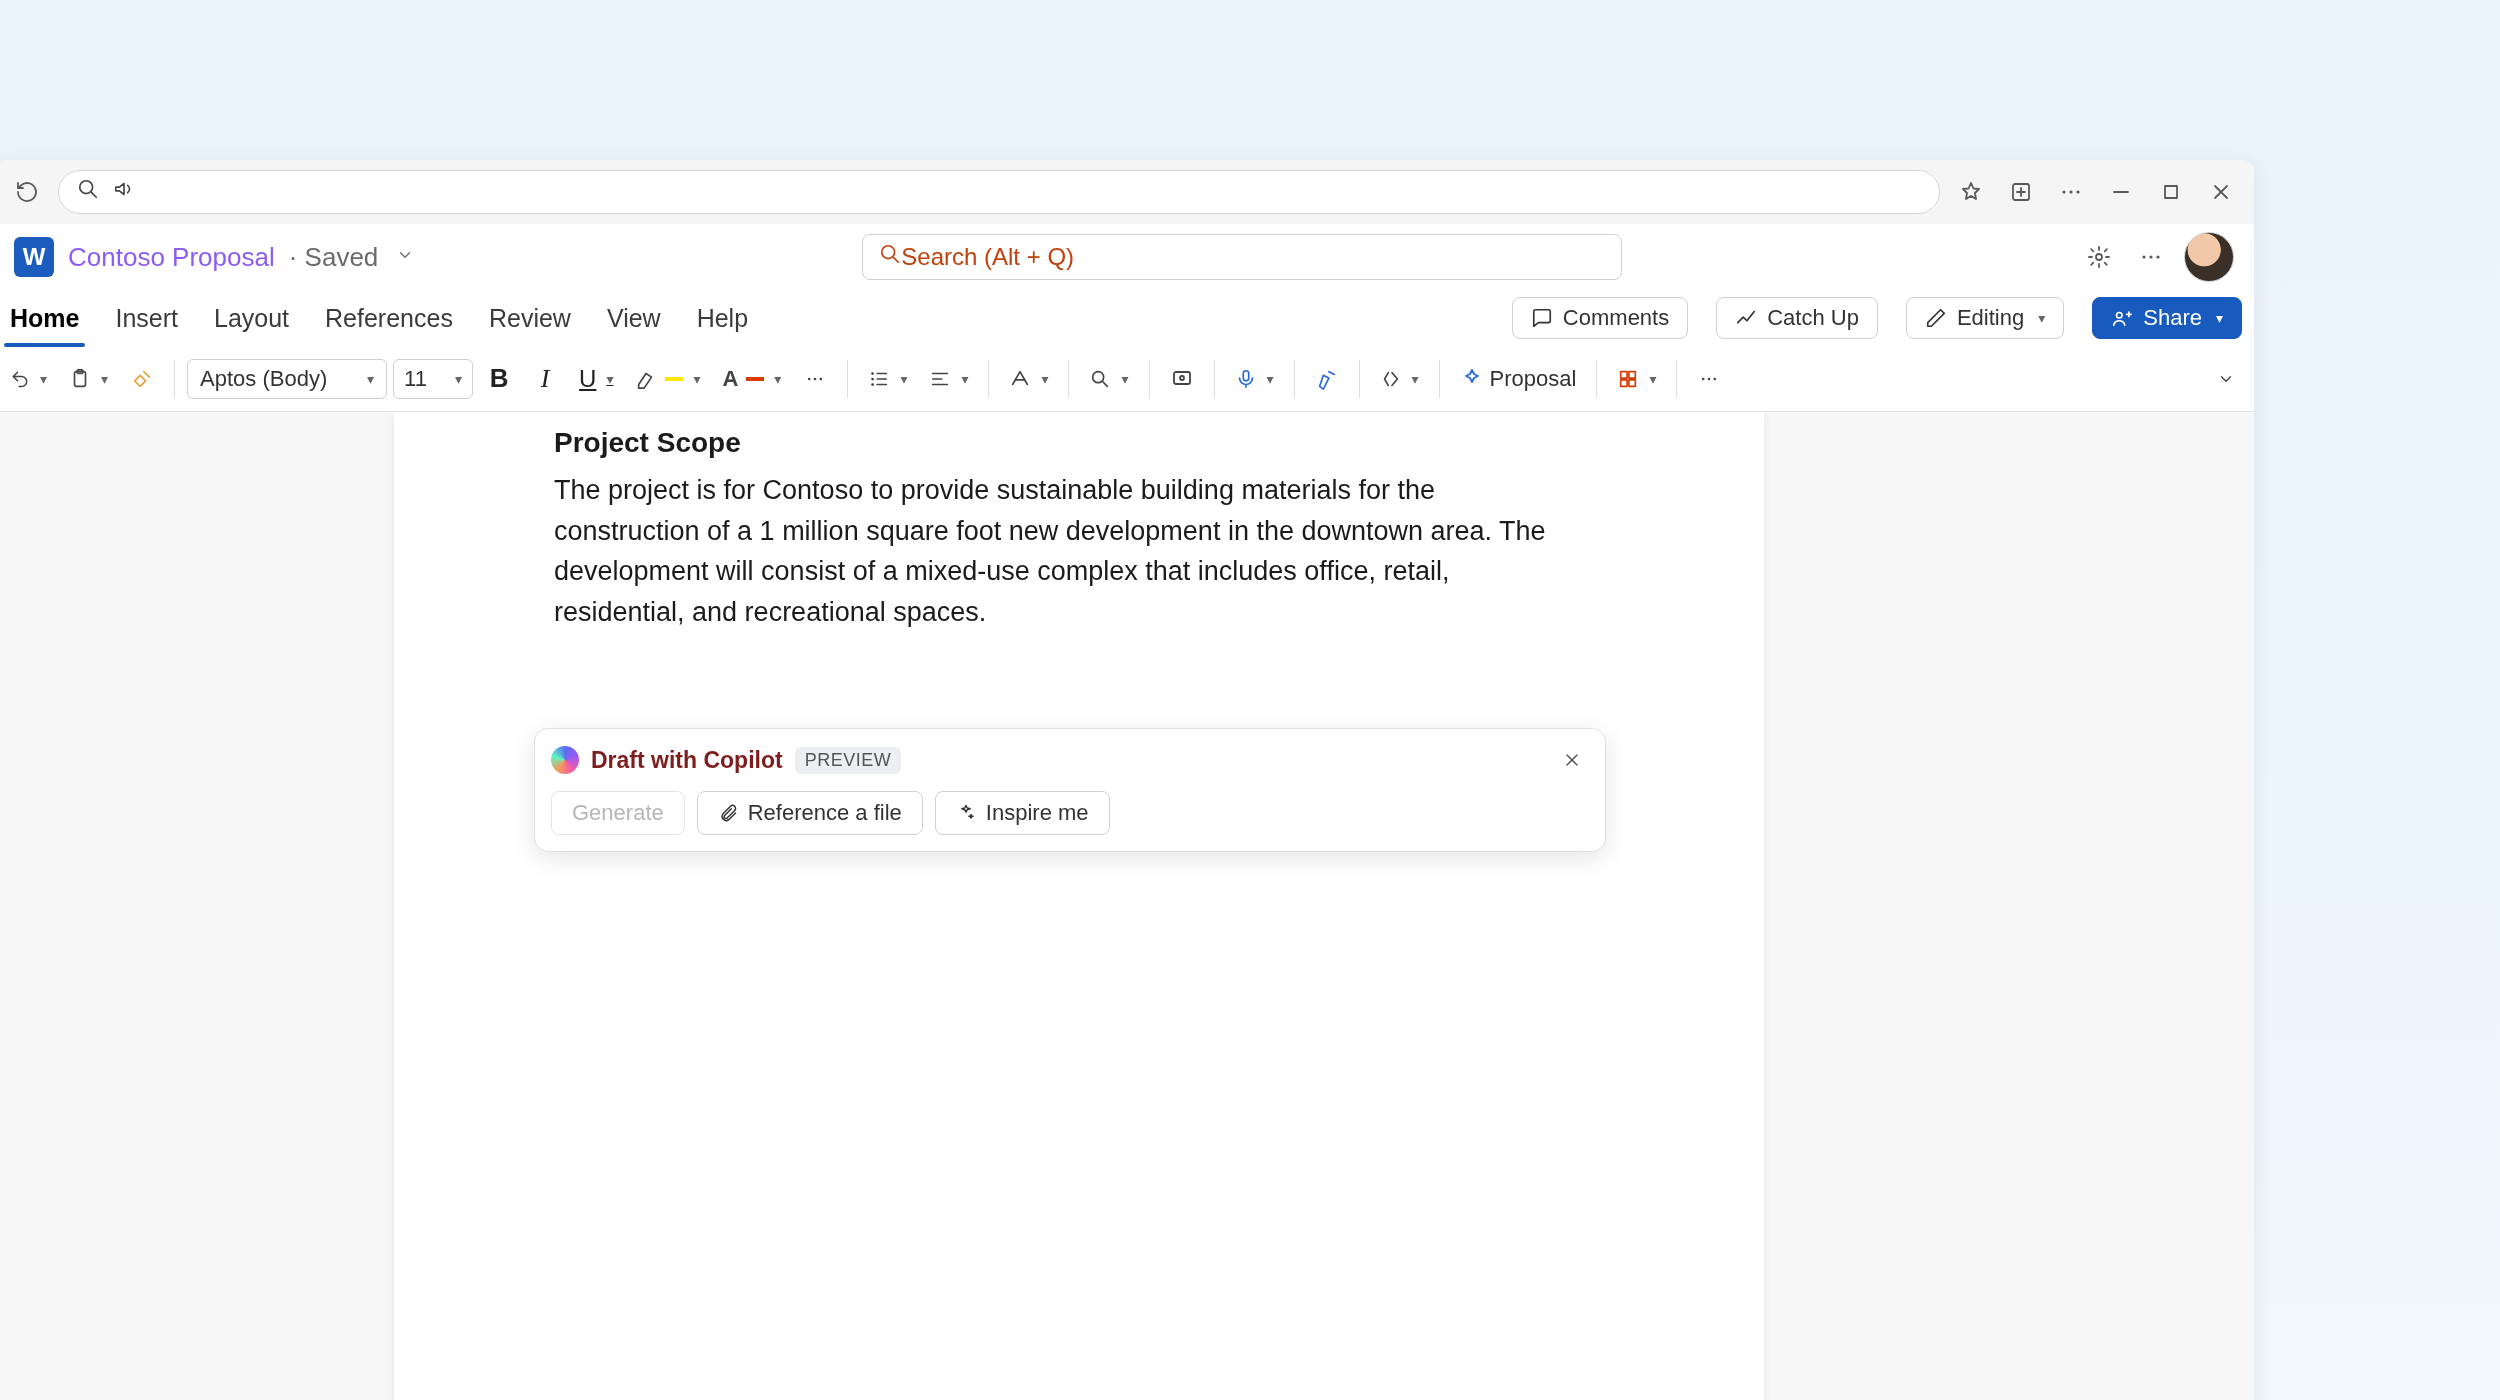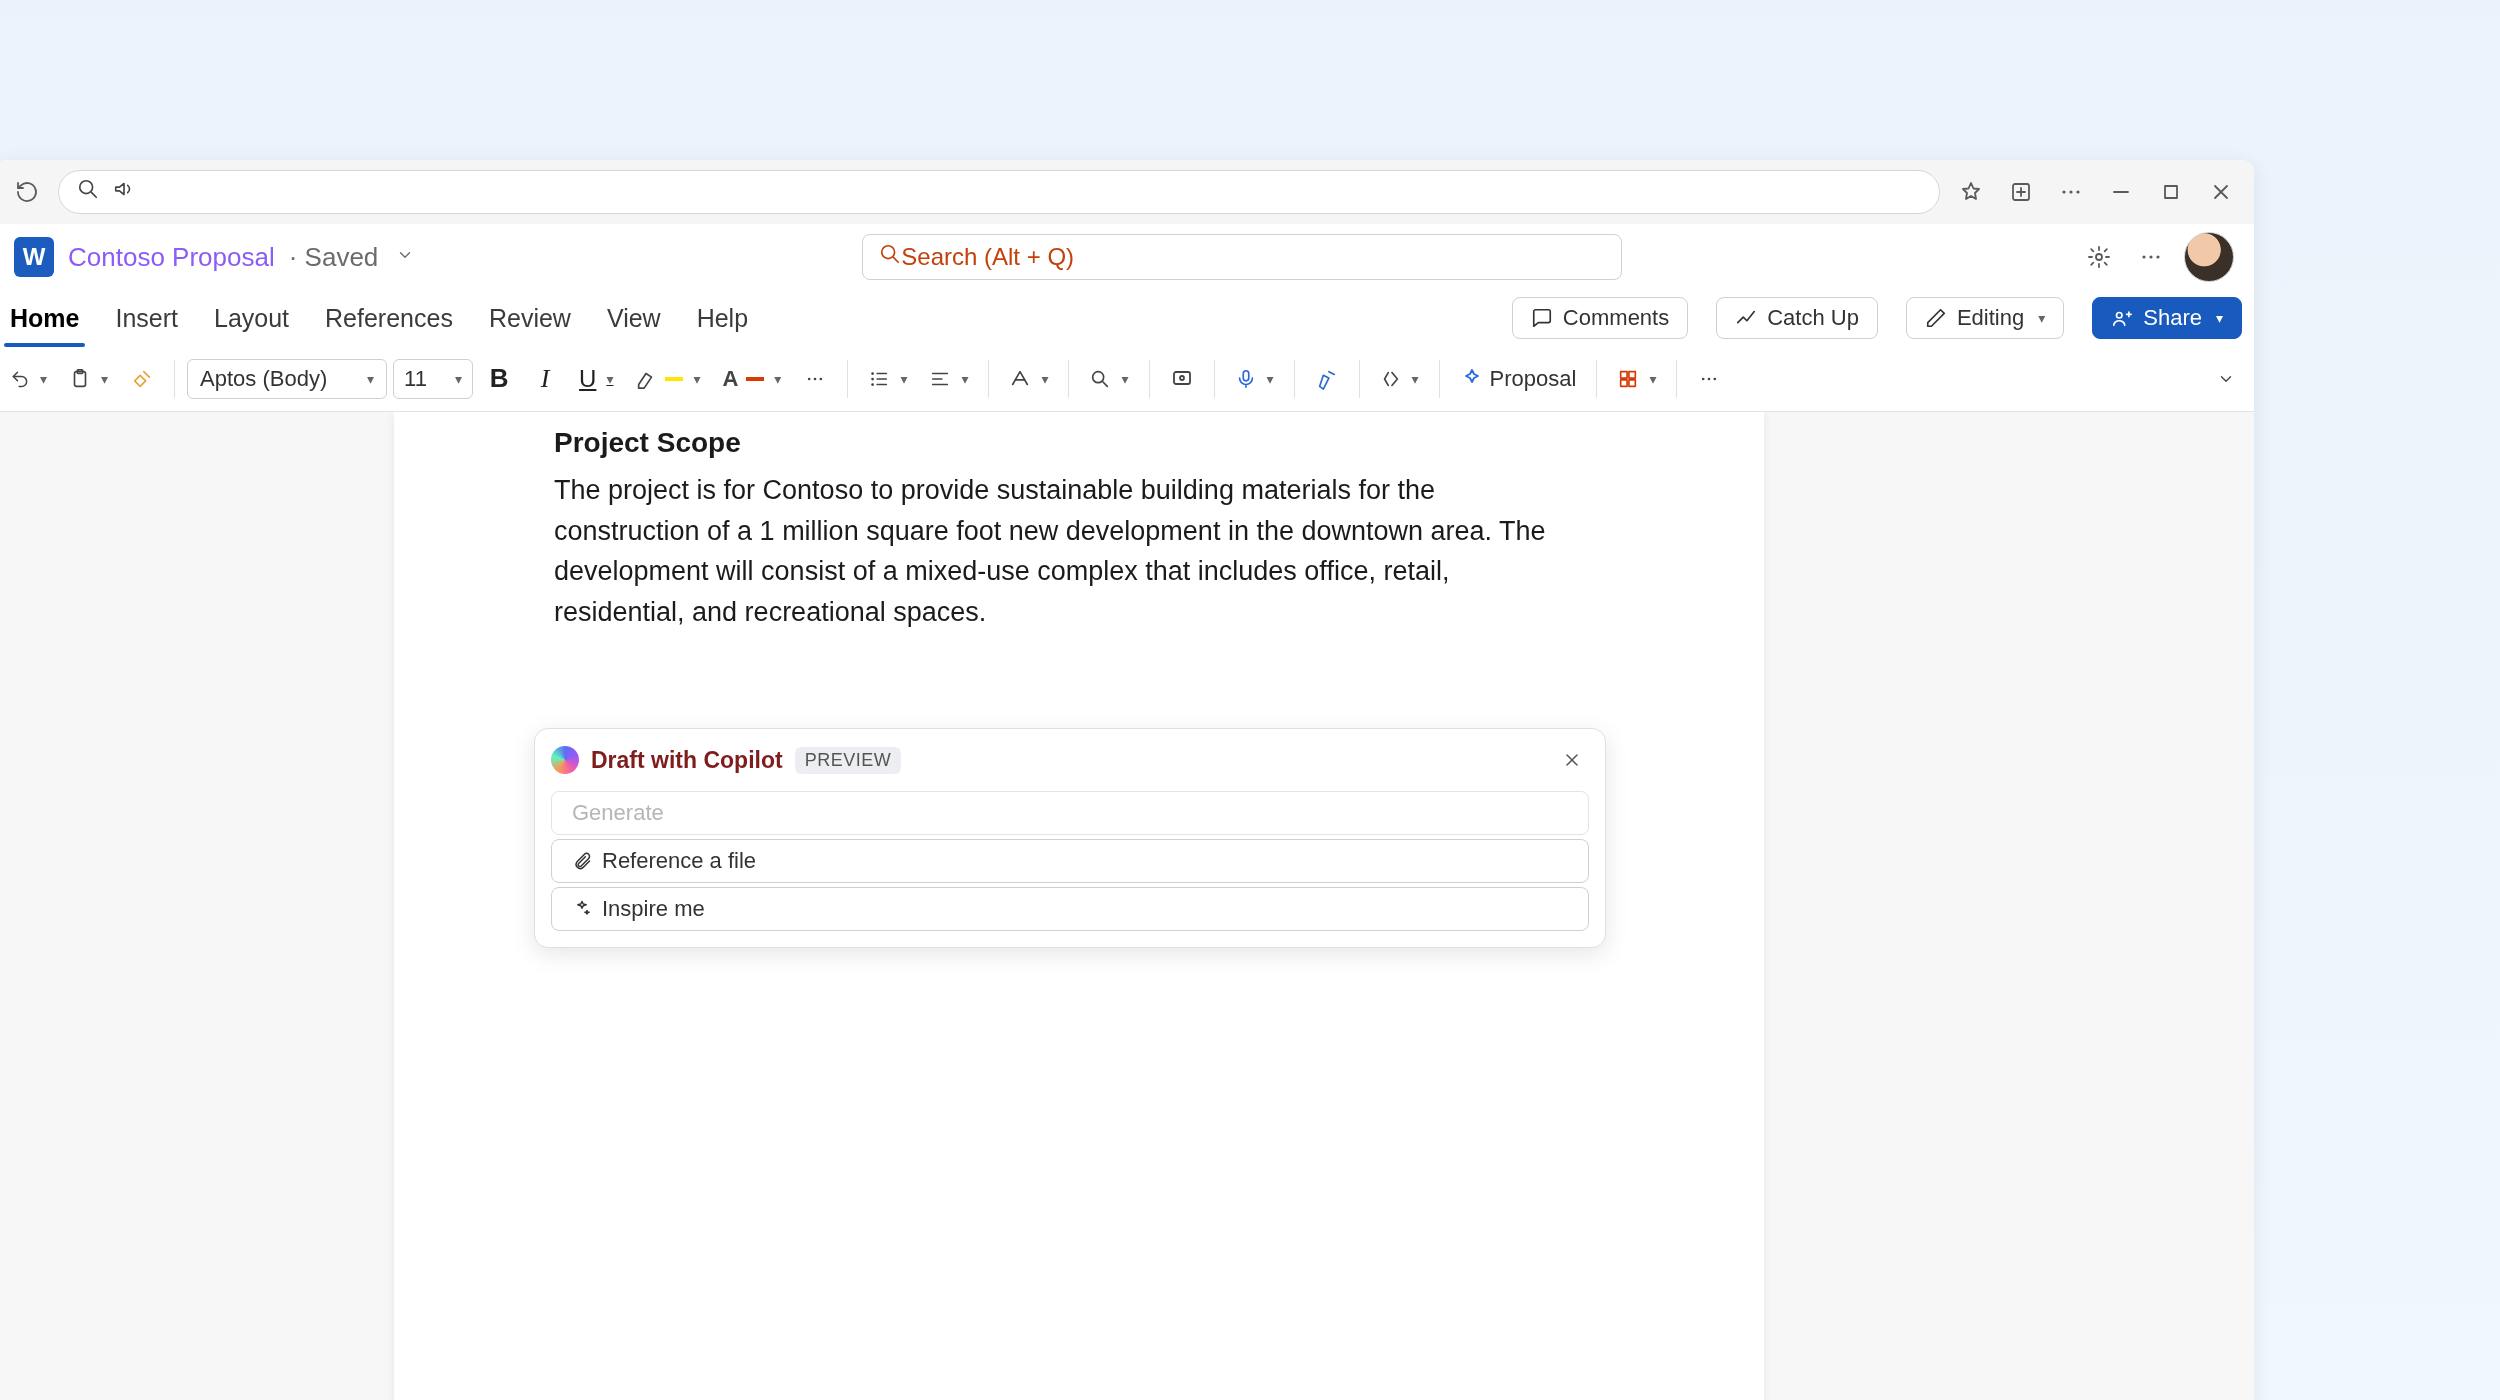--- a/index.html
+++ b/index.html
@@ -56,21 +56,21 @@
 .copilot-panel { position:absolute; left:540px; top:316px; width:1072px; background:#fff; border:1px solid #e0e0e0; border-radius:14px; box-shadow:0 6px 24px rgba(0,0,0,.10); padding:14px 16px 16px; }
 .cp-head { display:flex; align-items:center; gap:12px; margin-bottom:10px; }
 .cp-logo { width:28px; height:28px; border-radius:50%; background:conic-gradient(#5b6ef5,#9b5bf5,#f55ba8,#f59b5b,#5bf5c1,#5b6ef5); }
 .cp-title { font-size:23px; font-weight:600; color:#7f1d1d; }
 .cp-badge { background:#eceef1; color:#555; font-size:18px; padding:3px 10px; border-radius:6px; letter-spacing:.5px; }
 .cp-close { margin-left:auto; width:34px; height:34px; display:flex; align-items:center; justify-content:center; color:#555; cursor:pointer; font-size:22px; }
 .cp-input-wrap { border:2px solid #2f6fe0; border-radius:8px; padding:10px 14px 8px; }
 .cp-input { width:100%; border:none; outline:none; font-size:25px; color:#333; }
 .cp-input::placeholder { color:#888; }
 .cp-counter { font-size:18px; color:#888; margin-top:6px; }
-.cp-actions { display:flex; gap:4px; margin-top:14px;flex-direction:column; }
+.cp-actions { display:flex; gap:12px; margin-top:14px; }
 .cp-abtn { display:flex; align-items:center; gap:10px; height:44px; padding:0 20px; border:1px solid #d0d0d0; border-radius:8px; font-size:22px; color:#333; background:#fff; cursor:pointer; }
 .cp-abtn.disabled { color:#b6b6b6; border-color:#e4e4e4; cursor:default; }
 .cp-abtn svg { width:20px; height:20px; }
 
 svg { stroke:currentColor; fill:none; stroke-width:1.8; stroke-linecap:round; stroke-linejoin:round; }
 .fsolid { fill:currentColor; stroke:none; }
 </style>
 </head>
 <body>
 

